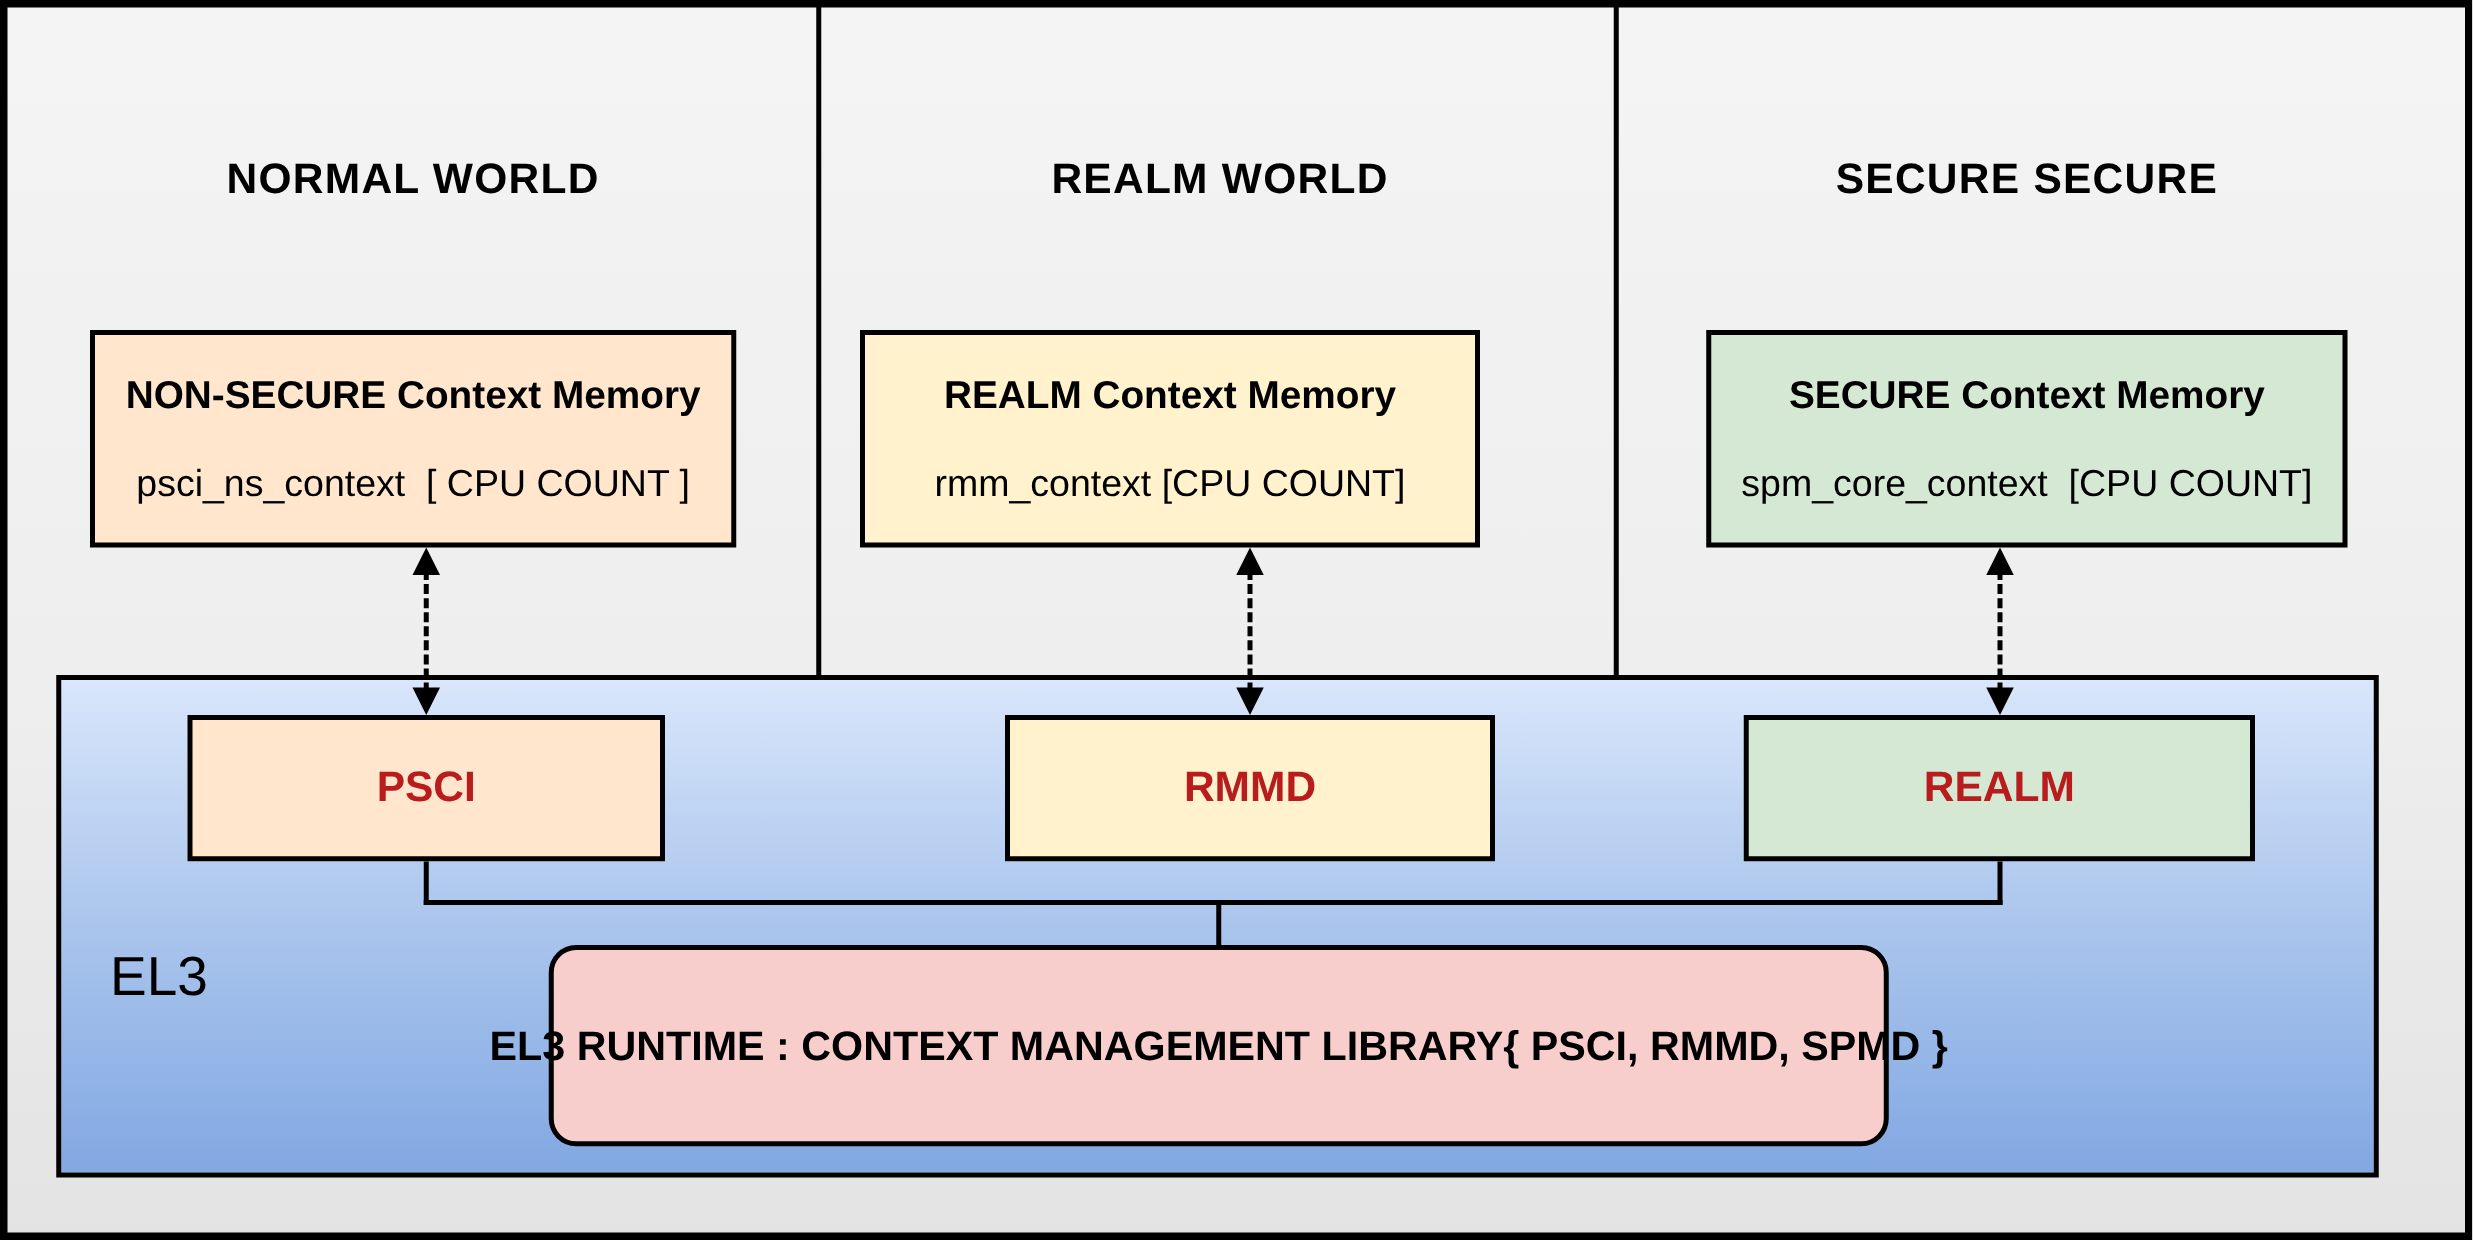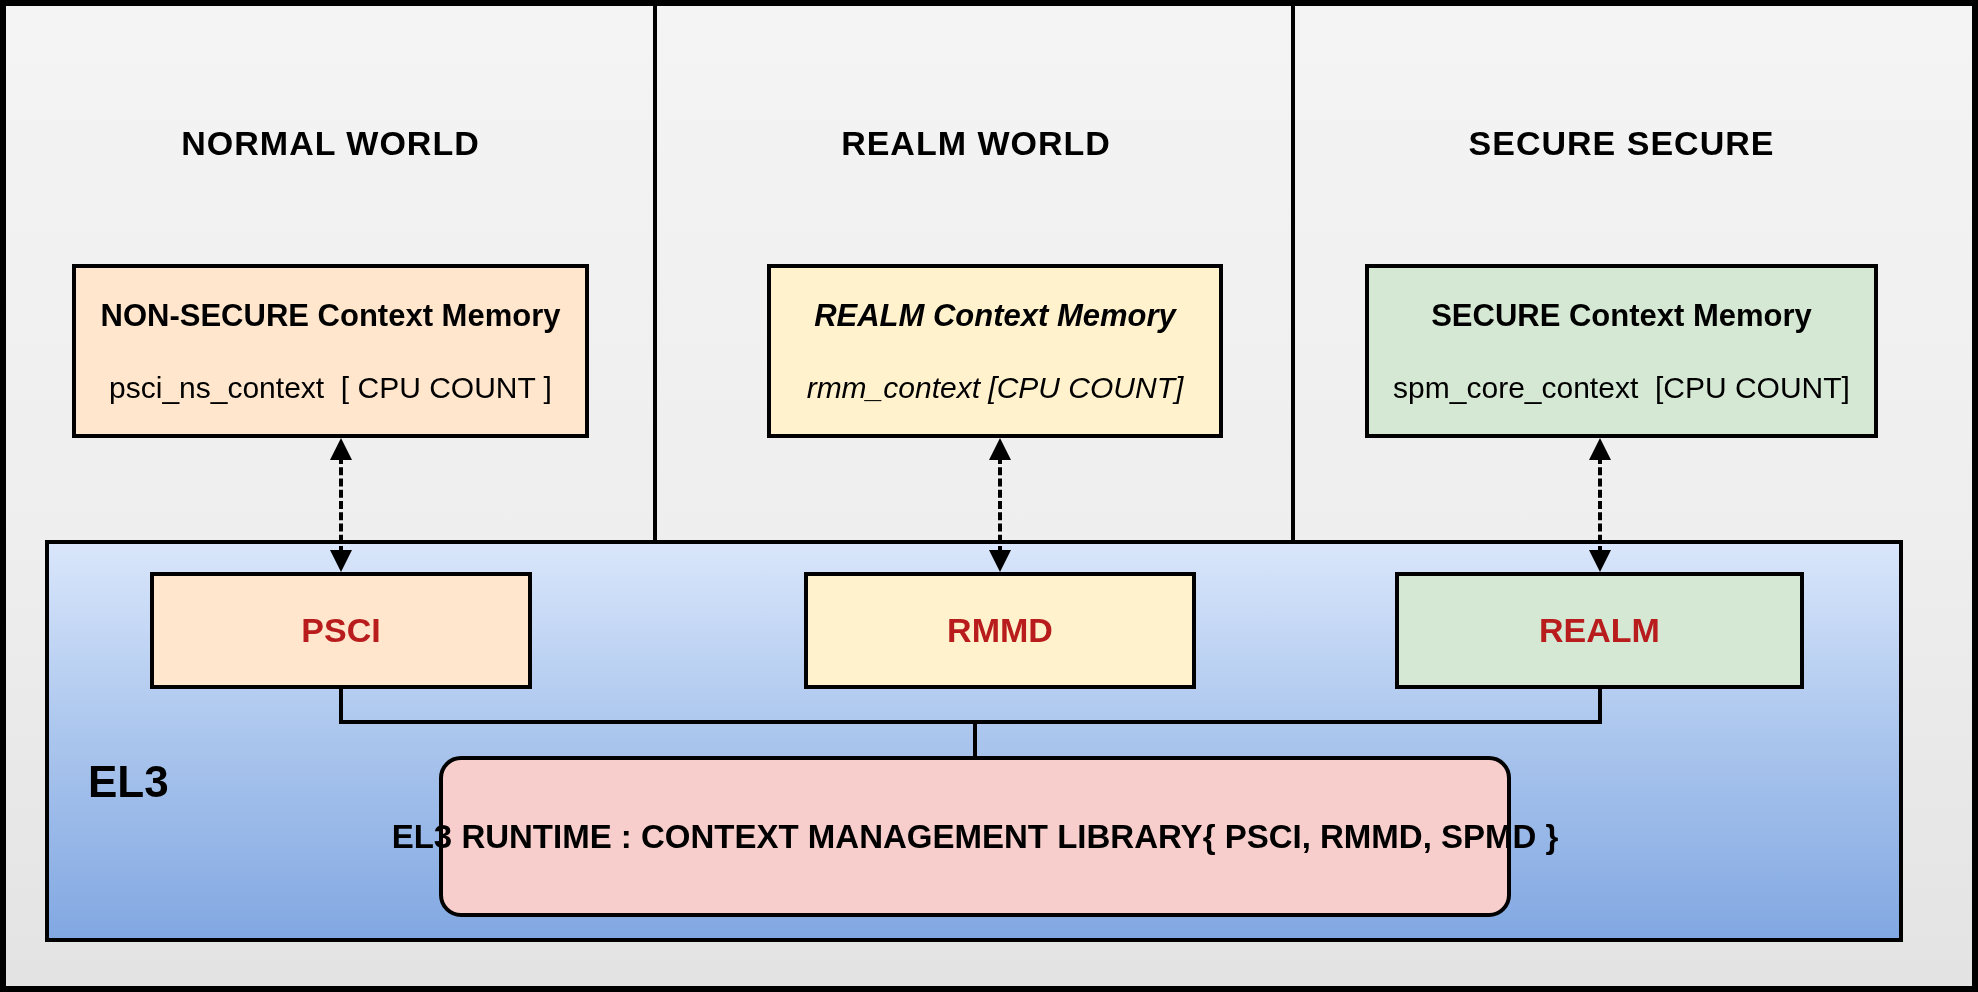--- a/index.html
+++ b/index.html
@@ -51,21 +51,21 @@
     height: 174px;
     border: 4px solid #000;
     display: flex;
     flex-direction: column;
     align-items: center;
     padding-top: 28px;
     gap: 32px;
     z-index: 3;
   }
   .membox.m1 { left: 72px;   width: 517px; background: #ffe6cc; }
-  .membox.m2 { left: 767px;  width: 456px; background: #fff2cc; font-style: italic; }
+  .membox.m2 { left: 688px;  width: 496px; background: #fff2cc; }
   .membox.m3 { left: 1365px; width: 513px; background: #d5e8d4; }
   .membox .mtitle {
     font-size: 31px; font-weight: bold; line-height: 40px; white-space: pre; color: #000;
   }
   .membox .msub {
     font-size: 30px; line-height: 40px; white-space: pre; color: #000;
   }
 
   
   .varrow {
@@ -98,21 +98,21 @@
     position: absolute;
     left: 45px; top: 540px;
     width: 1858px; height: 402px;
     border: 4px solid #000;
     background: linear-gradient(180deg, #d9e6fb 0%, #aec8ee 45%, #82a8e2 100%);
     z-index: 1;
   }
   .el3-label {
     position: absolute;
     left: 88px; top: 756px;
-    font-size: 44px; font-weight: bold; color: #000;
+    font-size: 44px; font-weight: normal; color: #000;
     line-height: 52px;
     z-index: 10;
   }
 
   .dispatcher {
     position: absolute;
     top: 572px; height: 117px;
     border: 4px solid #000;
     border-radius: 0;
     display: flex; align-items: center; justify-content: center;

